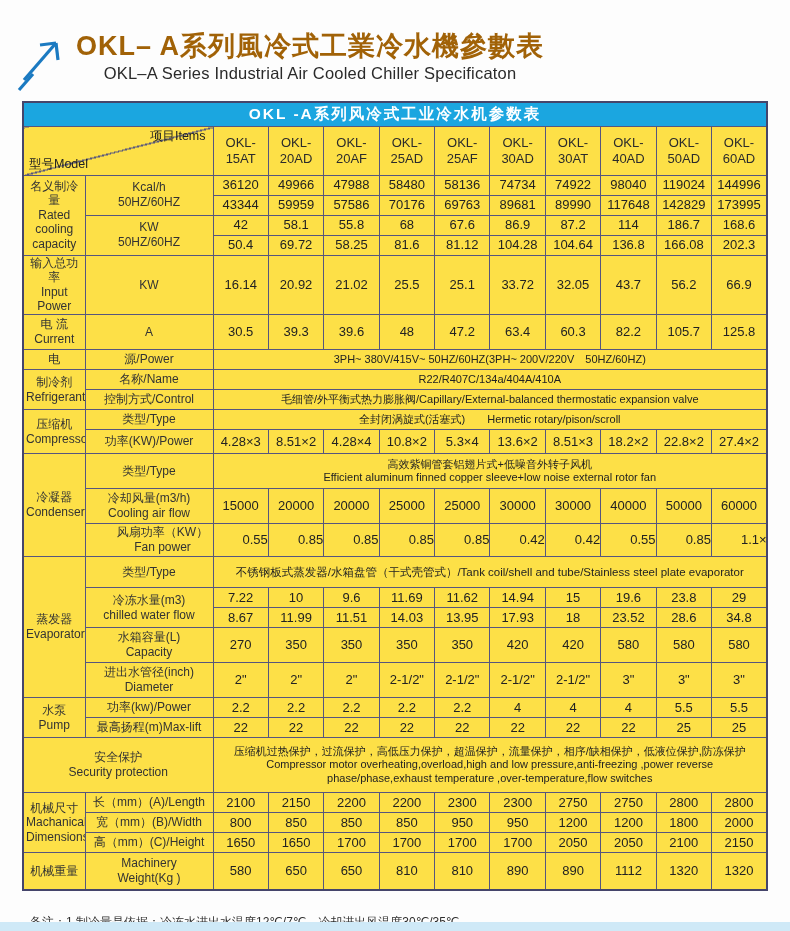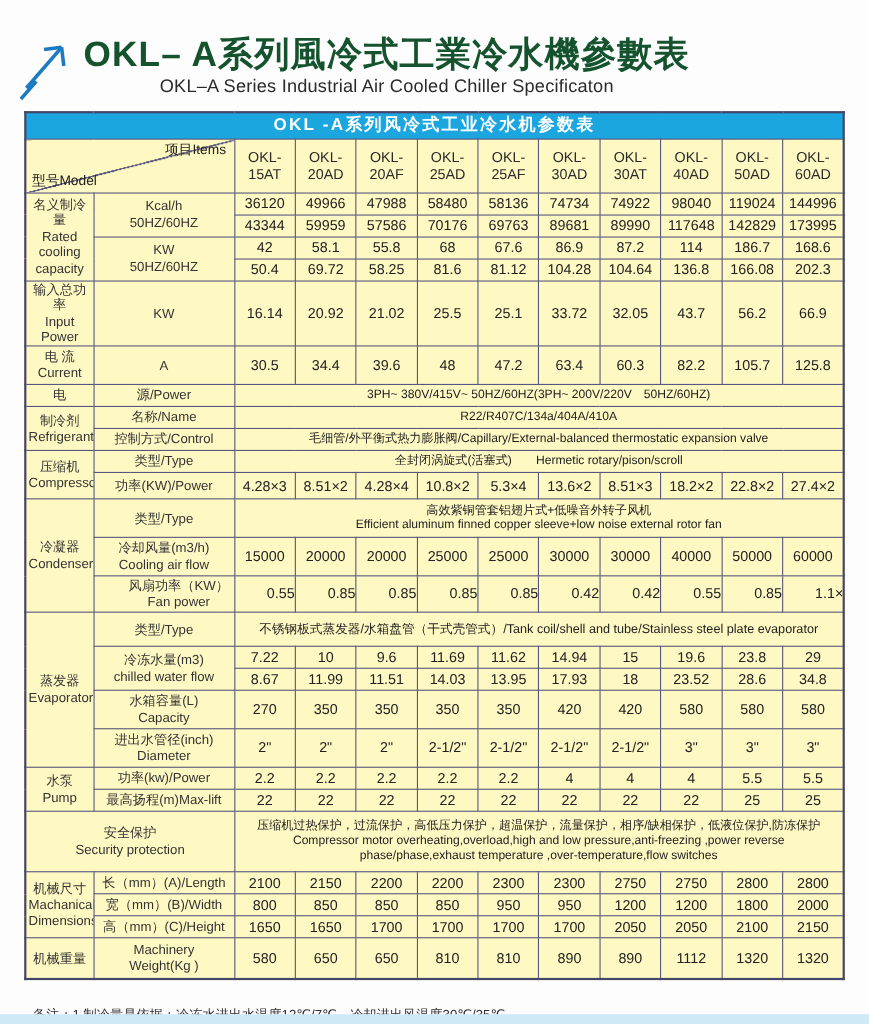--- a/index.html
+++ b/index.html
@@ -5,27 +5,27 @@
   html,body{margin:0;padding:0;}
   body{
     width:790px;height:931px;position:relative;overflow:hidden;
     background:#fdfdfd;font-family:"Liberation Sans","DejaVu Sans",sans-serif;
     color:#222;
   }
   
   .page-header{display:flex;align-items:flex-start;padding:30px 0 0 16px;}
   .logo{width:52px;height:58px;flex:0 0 auto;margin-top:4px;}
   .titles{margin-left:8px;}
-  .title-zh{font-size:32px;font-weight:bold;color:#14532d;letter-spacing:1px;line-height:1.2;}
+  .title-zh{font-size:27px;font-weight:bold;color:#a16207;letter-spacing:1px;line-height:1.2;}
   .title-en{font-size:16.5px;color:#2a2a2a;margin-top:2px;letter-spacing:.2px;text-align:center;}
   
   .spec-table{
     border-collapse:collapse;table-layout:fixed;
     width:746px;margin:9px auto 0 22px;
-    border:2px solid #45456b;background:#fef9c3;
+    border:2px solid #45456b;background:#fde047;
   }
   col.c-cat{width:62px;} col.c-item{width:128px;}
   td,th{
     border:1px solid #56567e;text-align:center;vertical-align:middle;
     white-space:pre-line;font-weight:normal;padding:0 2px;
     font-size:13px;line-height:1.22;color:#222;overflow:hidden;
   }
   th.cat{font-size:12px;color:#333;}
   td.item{font-size:12px;color:#333;}
   tr.caption-row td{
@@ -186,21 +186,21 @@
         <td>43.7</td>
         <td>56.2</td>
         <td>66.9</td>
       </tr>
 
   <tr class="h34">
     <th class="cat">电 流
 Current</th>
     <td class="item">A</td>
   <td>30.5</td>
-        <td>34.4</td>
+        <td>39.3</td>
         <td>39.6</td>
         <td>48</td>
         <td>47.2</td>
         <td>63.4</td>
         <td>60.3</td>
         <td>82.2</td>
         <td>105.7</td>
         <td>125.8</td>
       </tr>
 

